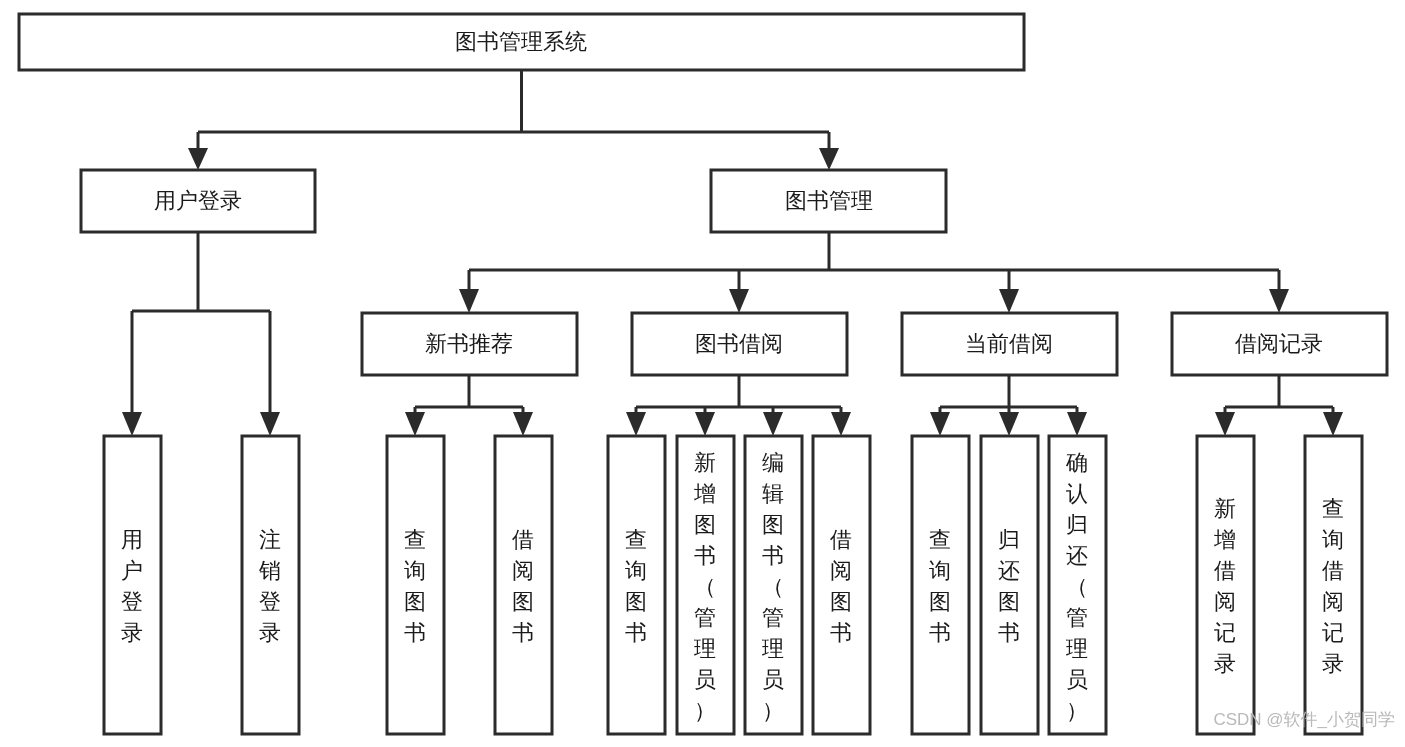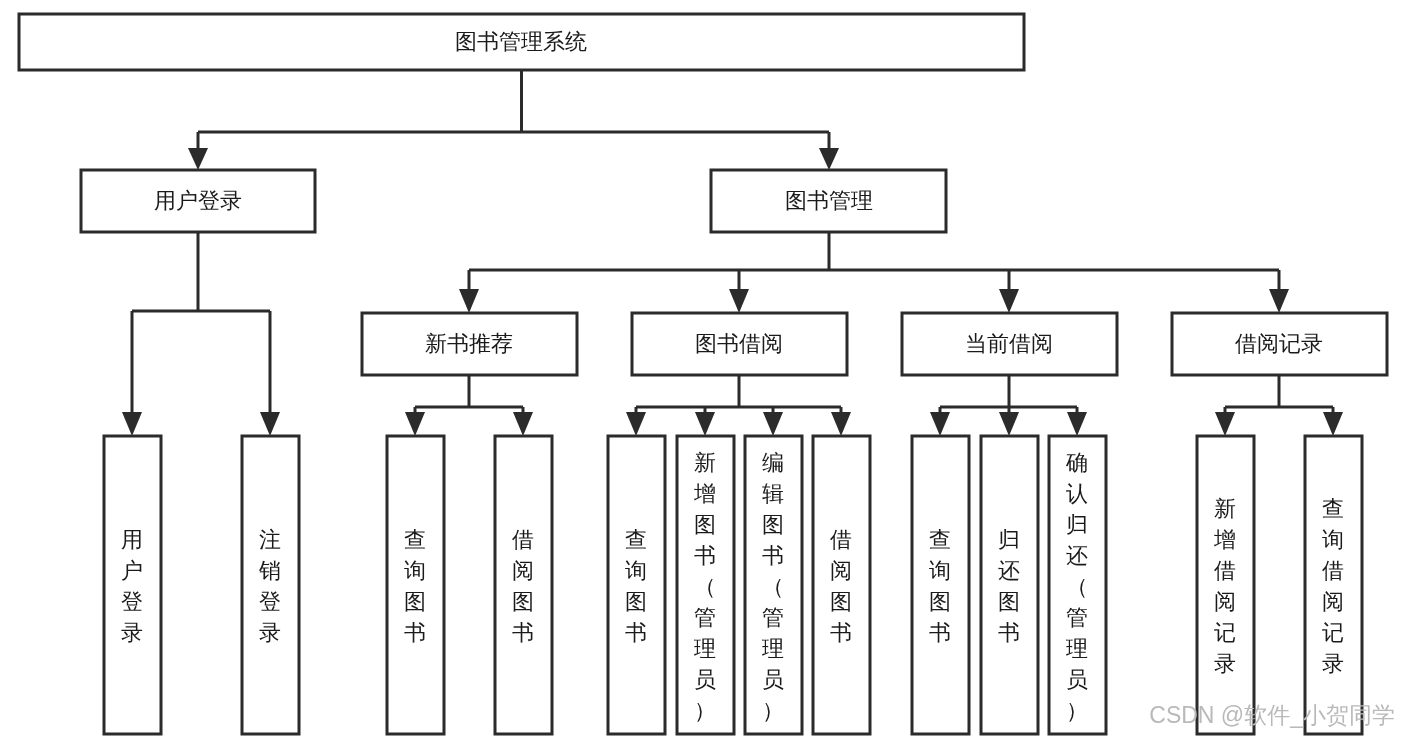--- a/index.html
+++ b/index.html
@@ -52,21 +52,21 @@
     font-family: "Liberation Sans", "DejaVu Sans", sans-serif;
     font-size: 22px;
     fill: #1a1a1a;
     text-anchor: middle;
   }
   .watermark {
     position: absolute;
     right: 10px;
     bottom: 6px;
     font-family: "Liberation Sans", "DejaVu Sans", sans-serif;
-    font-size: 23px;
+    font-size: 17px;
     color: #b9b9b9;
     white-space: nowrap;
     user-select: none;
   }
 </style>
 </head>
 <body>
 
 <div id="diagram-root">
 

